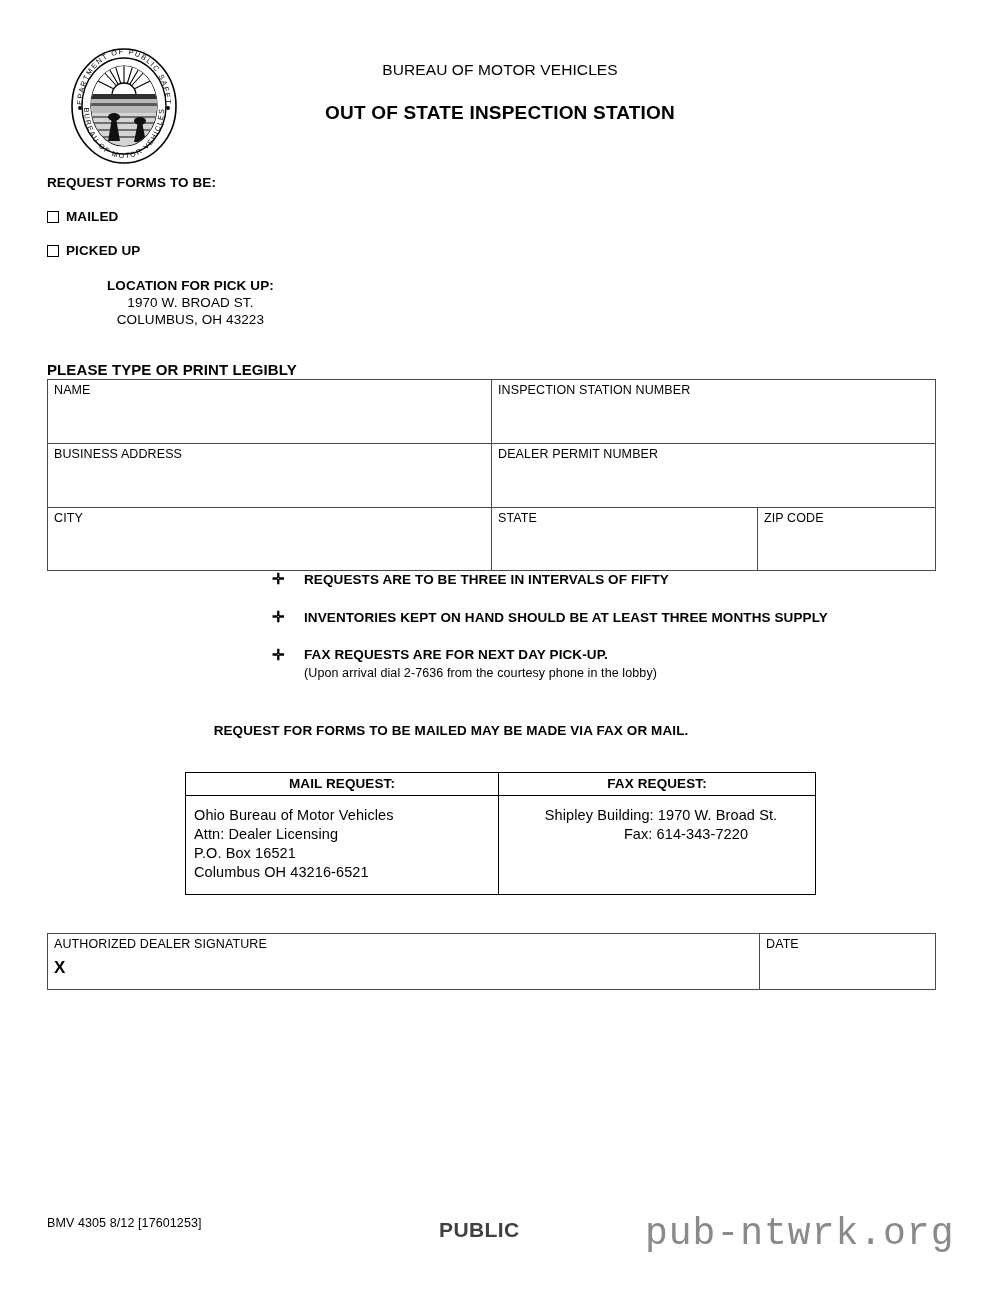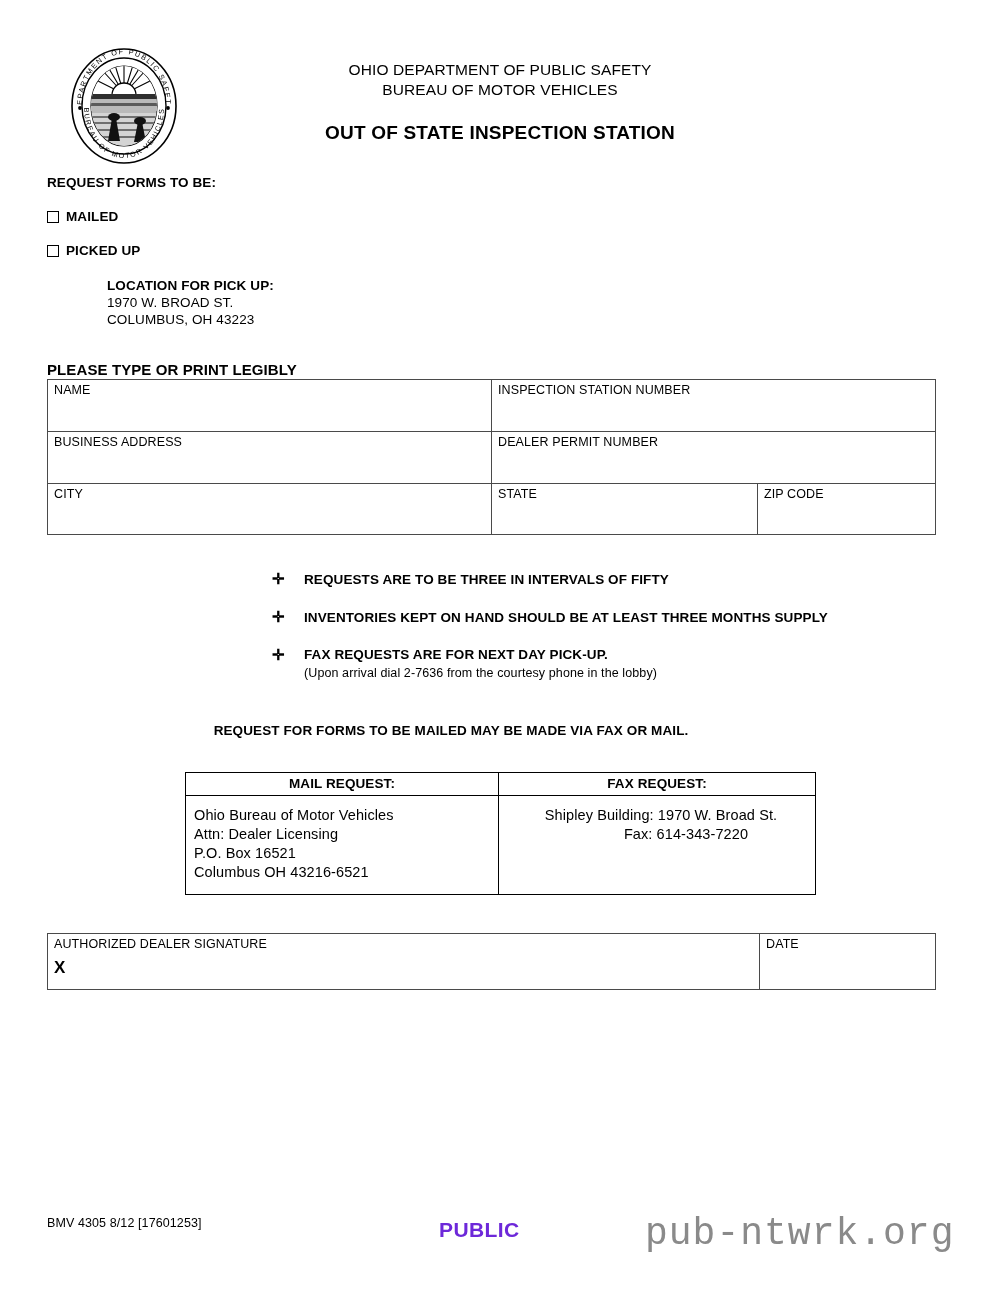--- a/index.html
+++ b/index.html
@@ -86,20 +86,21 @@
   #pickup-title {
     font-size: 13.5px;
     font-weight: bold;
     letter-spacing: 0.1px;
     line-height: 17px;
   }
   .pickup-line {
     font-size: 13.5px;
     line-height: 17px;
     letter-spacing: 0.1px;
+    text-align: center;
   }
 
   
   #please-type {
     position: absolute;
     left: 47px;
     top: 361px;
     font-size: 15px;
     font-weight: bold;
     letter-spacing: 0.1px;
@@ -108,21 +109,21 @@
     position: absolute;
     left: 47px;
     top: 379px;
     width: 888px;
     border-collapse: collapse;
     table-layout: fixed;
   }
   #main-table td {
     border: 1.3px solid #4a4a4a;
     vertical-align: top;
-    padding: 3px 0 4px 6px;
+    padding: 3px 0 16px 6px;
     height: 44px;
     font-size: 12.5px;
     letter-spacing: 0.1px;
   }
   #main-table tr.row-3 td { height: 43px; }
 
   
   #quantity-box {
     position: absolute;
     left: 47px;
@@ -325,21 +326,20 @@
         </g>
         <path d="M 44,72 L 40,95 L 52,95 L 48,72 Z" fill="#111"></path>
         <ellipse cx="46" cy="71" rx="6" ry="4" fill="#111"></ellipse>
         <path d="M 70,76 L 66,96 L 78,96 L 74,76 Z" fill="#111"></path>
         <ellipse cx="72" cy="75" rx="6" ry="4" fill="#111"></ellipse>
       </g>
     </svg>
   </div>
 
   <div id="header-text">
-    <div class="agency-line">OHIO DEPARTMENT OF PUBLIC SAFETY</div>
     <div class="agency-line">BUREAU OF MOTOR VEHICLES</div>
     <div id="form-title">OUT OF STATE INSPECTION STATION</div>
   </div>
 
   <div id="request-heading">REQUEST FORMS TO BE:</div>
 
   <div class="check-row" id="check-row-mailed">
     <span class="checkbox"></span>
     <span class="check-label">MAILED</span>
   </div>
@@ -458,16 +458,16 @@
           <div id="sig-x">X</div>
         </td>
         <td>
           <span>DATE</span>
         </td>
       </tr>
     </tbody>
   </table>
 
   <div id="footer-code">BMV 4305 8/12 [17601253]</div>
-  <div id="footer-public" style="color: #6d28d9;">PUBLIC</div>
+  <div id="footer-public" style="color: #404040;">PUBLIC</div>
   <div id="watermark" style="color: rgb(138, 138, 138);">pub-ntwrk.org</div>
 
 </div>
 
 </body></html>

